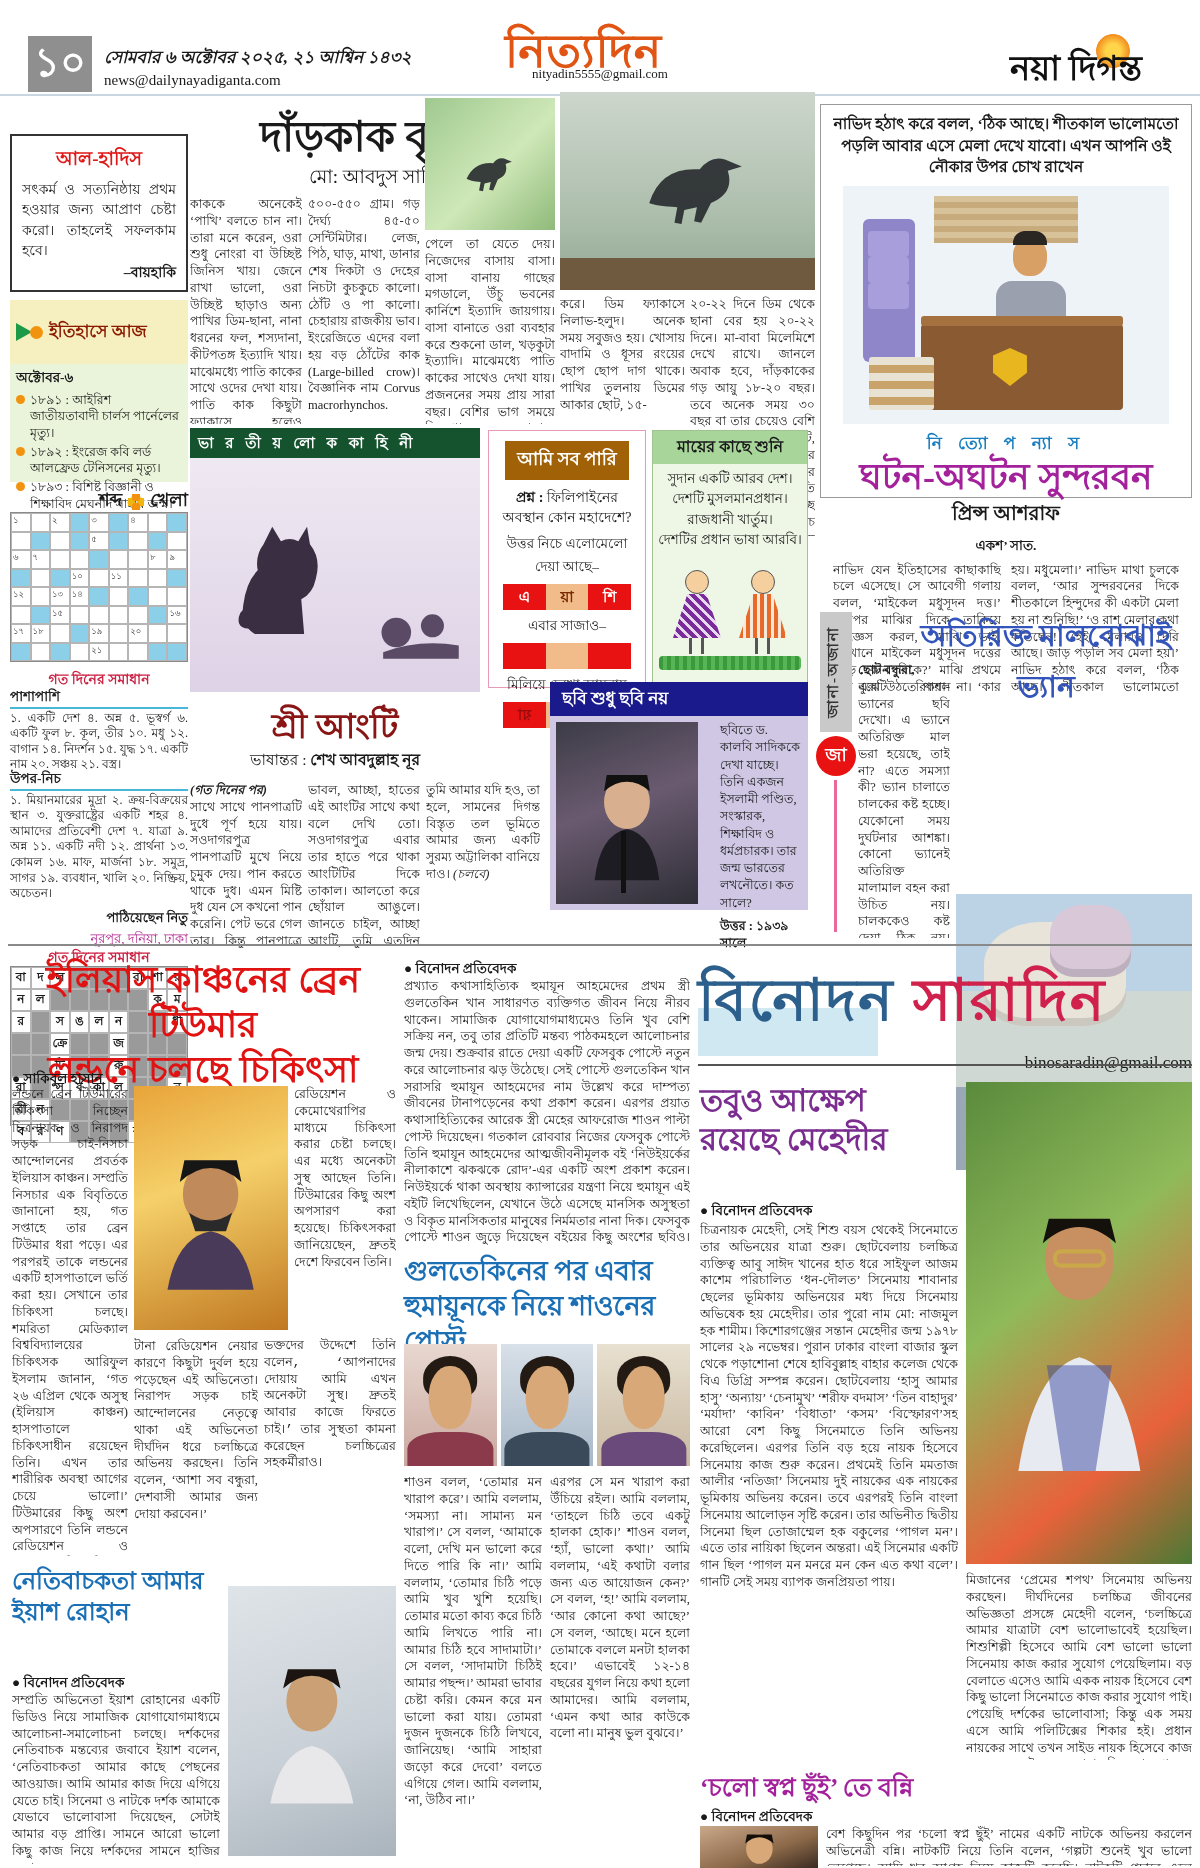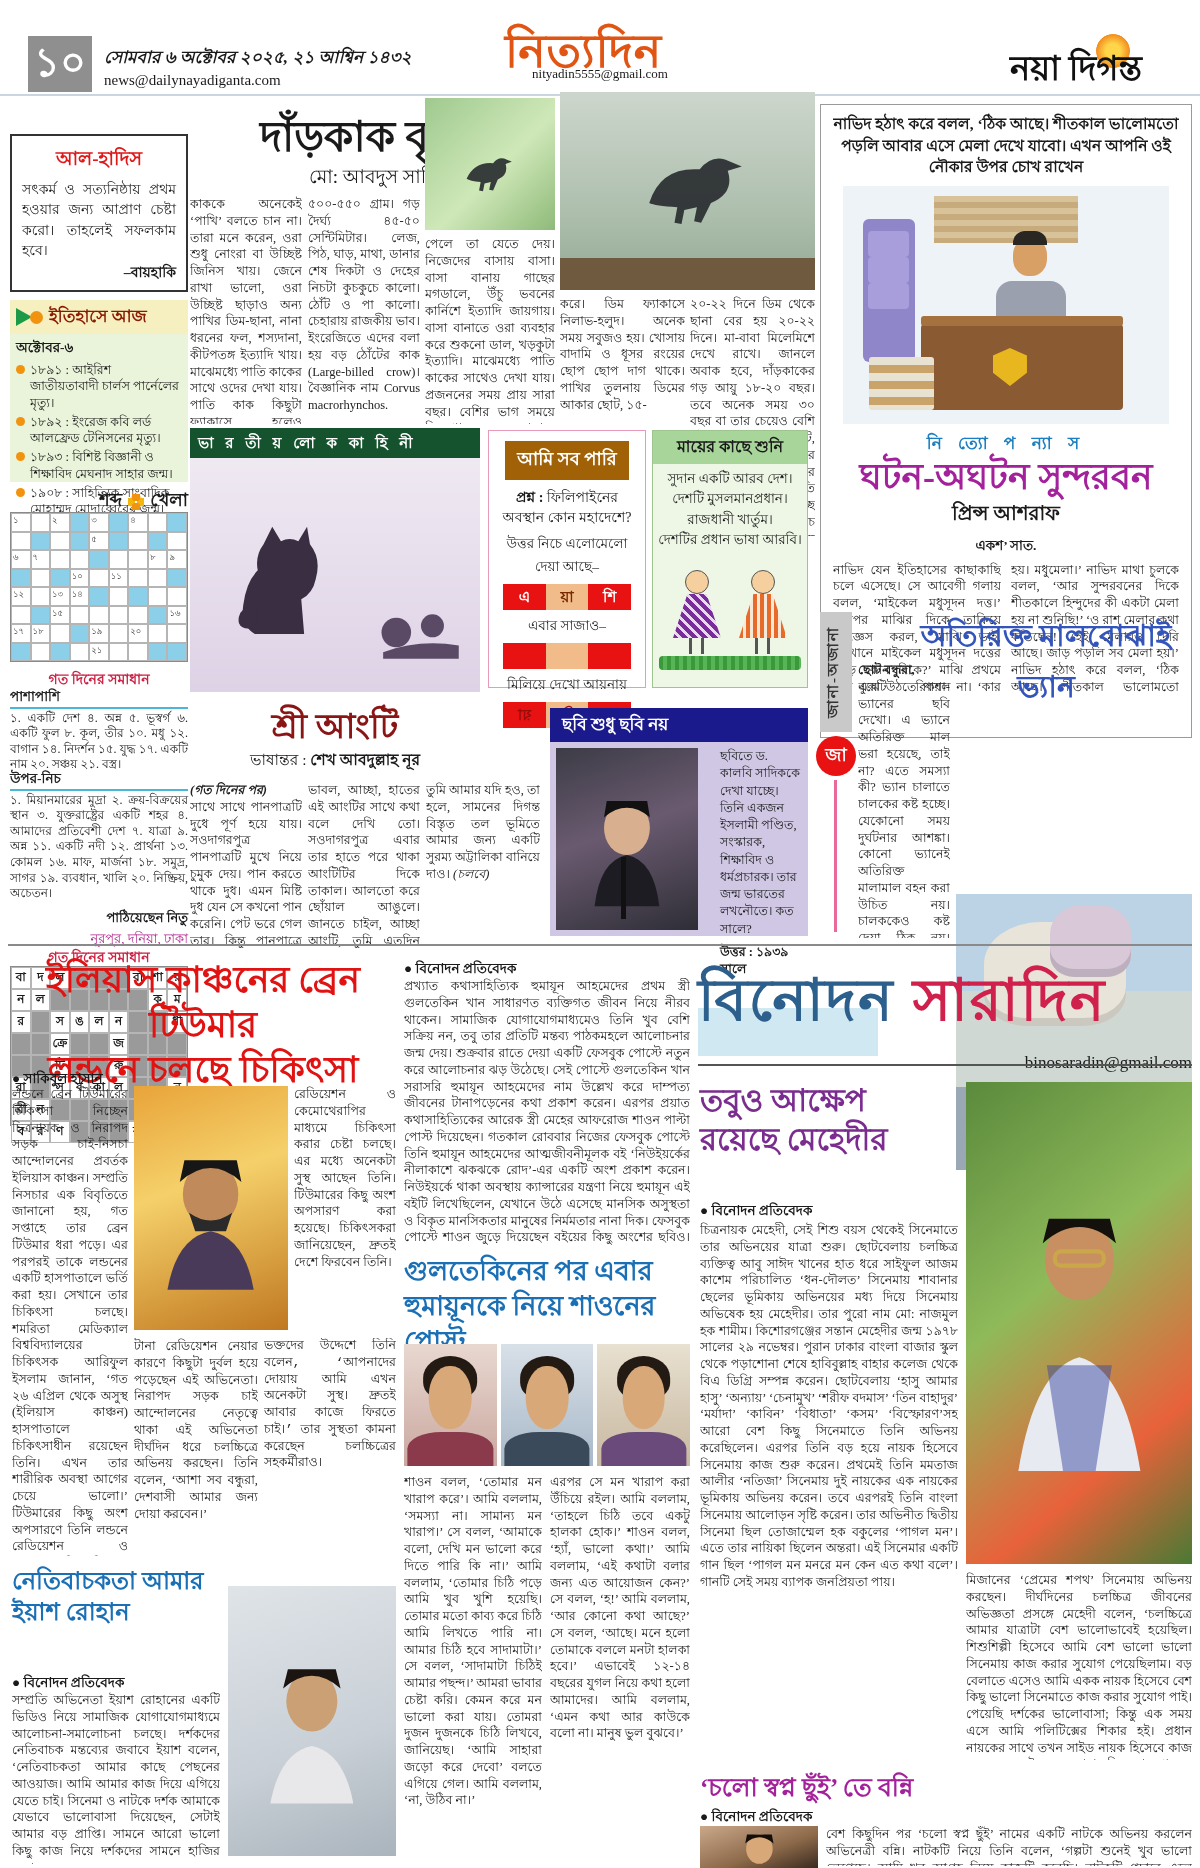--- a/index.html
+++ b/index.html
@@ -20,21 +20,21 @@
   .brand{font-size:34px;font-weight:bold;color:#111;}
   .brand-sun{position:absolute;width:34px;height:34px;border-radius:50%;
      background:radial-gradient(circle,#ffd54a 30%,#f28c1e 70%,rgba(242,140,30,0) 72%);left:86px;top:-8px;}
   .hdr-rule{border-top:2px solid #c9d6e2;}
 
   
   .hadis-box{border:2px solid #333;padding:8px 10px;}
   .hadis-title{color:#e01818;font-size:19px;font-weight:bold;text-align:center;margin-bottom:4px;}
   .hadis-text{font-size:14px;line-height:1.45;text-align:justify;}
   .itihash{background:#eaf4da;padding-bottom:6px;}
-  .itihash-head{background:#f6f0c0;display:flex;align-items:center;gap:6px;padding:3px 6px;}
+  .itihash-head{background:#f6f0c0;display:flex;align-items:center;gap:6px;padding:18px 6px;}
   .itihash-title{color:#8a1a00;font-size:17px;font-weight:bold;}
   .tri{width:0;height:0;border-left:16px solid #1d9a48;border-top:9px solid transparent;border-bottom:9px solid transparent;}
   .dot-or{width:13px;height:13px;border-radius:50%;background:#f2930f;margin-left:-8px;}
   .it-items{padding:2px 6px 0 6px;font-size:12.5px;line-height:1.3;}
   .it-item{display:flex;gap:5px;margin-bottom:3px;}
   .it-bullet{width:9px;height:9px;border-radius:50%;background:#f2930f;flex:none;margin-top:3px;}
   .sk-head{display:flex;align-items:center;justify-content:flex-end;gap:6px;font-size:18px;font-weight:bold;}
   .petal{width:16px;height:16px;background:
      radial-gradient(circle at 50% 18%,#f2930f 28%,transparent 30%),
      radial-gradient(circle at 50% 82%,#f2930f 28%,transparent 30%),
@@ -678,21 +678,21 @@
       </svg>
     <div style="position:absolute;left:0;bottom:0;width:100%;height:16%;background:#6f5a3f;"></div>
   </div>
 
   <div class="abs body-txt just clip" style="left:190px;top:196px;width:112px;height:228px;">কাককে অনেকেই ‘পাখি’ বলতে চান না। তারা মনে করেন, ওরা শুধু নোংরা বা উচ্ছিষ্ট জিনিস খায়। জেনে রাখা ভালো, ওরা উচ্ছিষ্ট ছাড়াও অন্য পাখির ডিম-ছানা, নানা ধরনের ফল, শস্যদানা, কীটপতঙ্গ ইত্যাদি খায়। মাঝেমধ্যে পাতি কাকের সাথে ওদের দেখা যায়। পাতি কাক কিছুটা ফ্যাকাসে হলেও দাঁড়কাক কৃষ্ণ নীলাভ-কুচকুচে কালো। কণ্ঠস্বর কিছুটা ভারী বা মোটা। দাঁড়কাকের ওজন</div>
   <div class="abs body-txt just clip" style="left:308px;top:196px;width:112px;height:228px;">৫০০-৫৫০ গ্রাম। গড় দৈর্ঘ্য ৪৫-৫০ সেন্টিমিটার। লেজ, পিঠ, ঘাড়, মাথা, ডানার শেষ দিকটা ও দেহের নিচটা কুচকুচে কালো। ঠোঁট ও পা কালো। চেহারায় রাজকীয় ভাব। ইংরেজিতে এদের বলা হয় বড় ঠোঁটের কাক (Large-billed crow)। বৈজ্ঞানিক নাম Corvus macrorhynchos.</div>
   <div class="abs body-txt just clip" style="left:425px;top:236px;width:130px;height:188px;">পেলে তা যেতে দেয়। নিজেদের বাসায় বাসা। বাসা বানায় গাছের মগডালে, উঁচু ভবনের কার্নিশে ইত্যাদি জায়গায়। বাসা বানাতে ওরা ব্যবহার করে শুকনো ডাল, খড়কুটা ইত্যাদি। মাঝেমধ্যে পাতি কাকের সাথেও দেখা যায়। প্রজননের সময় প্রায় সারা বছর। বেশির ভাগ সময়ে ডিম পাড়ে অন্যের বাসায়। সেখানে অন্য পাখির ডিম, ছানা</div>
   <div class="abs body-txt just clip" style="left:560px;top:296px;width:125px;height:128px;">করে। ডিম ফ্যাকাসে নিলাভ-হলুদ। অনেক সময় সবুজও হয়। খোসায় বাদামি ও ধূসর রংয়ের ছোপ ছোপ দাগ থাকে। পাখির তুলনায় ডিমের আকার ছোট, ১৫-</div>
   <div class="abs body-txt just clip" style="left:690px;top:296px;width:125px;height:240px;">২০-২২ দিনে ডিম থেকে ছানা বের হয় ২০-২২ দিনে। মা-বাবা মিলেমিশে দেখে রাখে। জানলে অবাক হবে, দাঁড়কাকের গড় আয়ু ১৮-২০ বছর। তবে অনেক সময় ৩০ বছর বা তার চেয়েও বেশি বাঁচে। খাদ্য সংকট, উপযুক্ত পরিবেশের অভাব, মানুষের অসচেতনতা প্রভৃতি কারণে কমে যাচ্ছে দাঁড়কাক। অথচ পরিবেশের ভারসাম্য রক্ষায় দাঁড়কাকেরও ভূমিকা রয়েছে।</div>
 
-  <div class="abs gh-box" style="left:820px;top:104px;width:372px;height:634px;">
+  <div class="abs gh-box" style="left:820px;top:104px;width:372px;height:394px;">
     <div class="gh-cap">নাভিদ হঠাৎ করে বলল, ‘ঠিক আছে। শীতকাল ভালোমতো পড়লি আবার এসে মেলা দেখে যাবো। এখন আপনি ওই নৌকার উপর চোখ রাখেন</div>
     <div class="toon" style="margin:8px 10px 6px 10px;height:238px;">
       <div class="blind"></div>
       <div class="cab"></div>
       <div class="man-body"></div>
       <div class="man-head"></div>
       <div class="man-hair"></div>
       <div class="desk"></div>
       <div class="badge"></div>
       <div class="files"></div>
@@ -780,21 +780,21 @@
           <div class="g-legs"></div>
       </div>
       <div class="girl orange" style="left:84px;">
         <div class="g-head"></div>
           <div class="g-dress"></div>
           <div class="g-legs"></div>
       </div>
     </div>
   </div>
 
-  <div class="abs" style="left:550px;top:708px;width:258px;height:219px;">
+  <div class="abs" style="left:550px;top:682px;width:258px;height:219px;">
     <div class="chobi-banner">ছবি শুধু ছবি নয়</div>
     <div class="chobi-body" style="height:194px;padding:6px;display:flex;gap:22px;">
       <div class="singer" style="width:142px;height:182px;flex:none;">
         <svg viewBox="0 0 80 100" style="position:absolute;left:12%;top:10%;width:76%;height:86%;">
           <ellipse cx="40" cy="38" rx="17" ry="20" fill="#d8b090"></ellipse>
           <path d="M23 30 q17-14 34 0 l-2-12 -30 0z" fill="#111"></path>
           <path d="M16 96 q4-34 24-38 q20 4 24 38z" fill="#1c1c22"></path>
         </svg>
         <div style="position:absolute;left:46%;bottom:6%;width:5px;height:34%;background:#111;"></div>
       </div>

